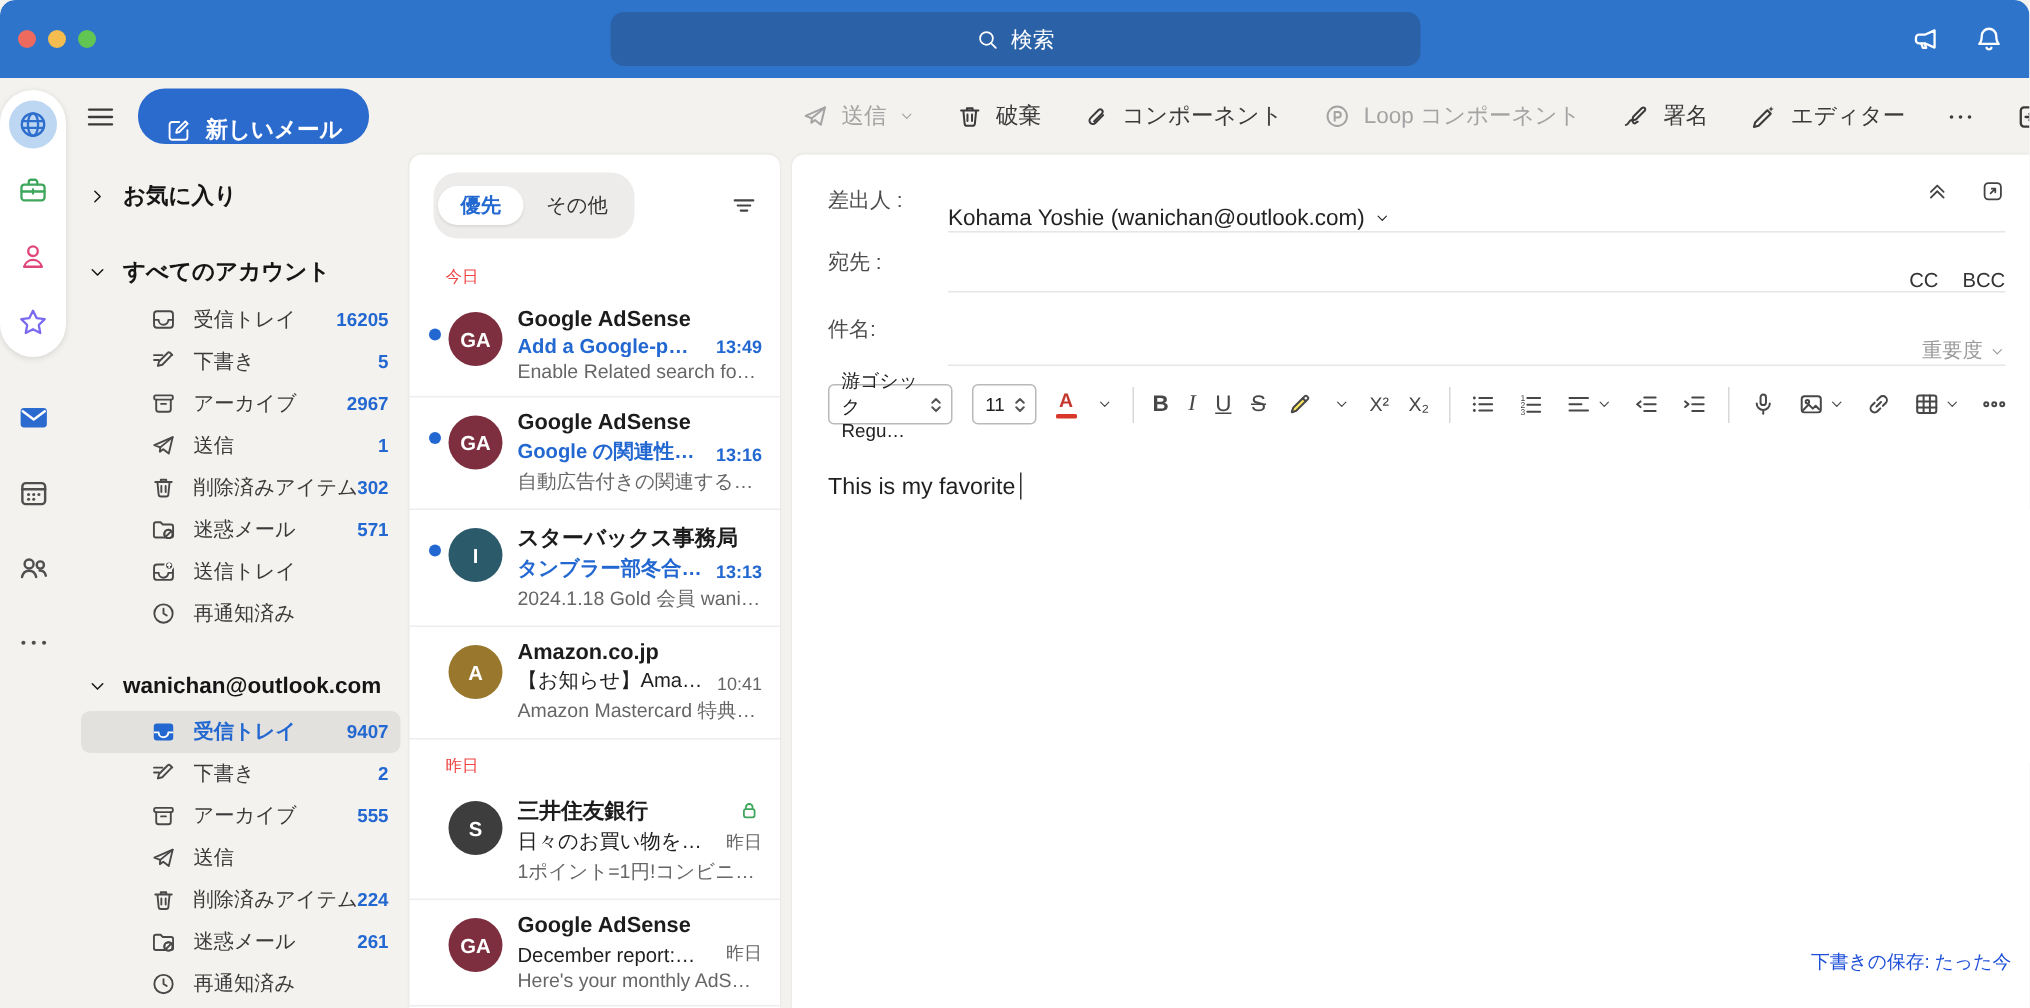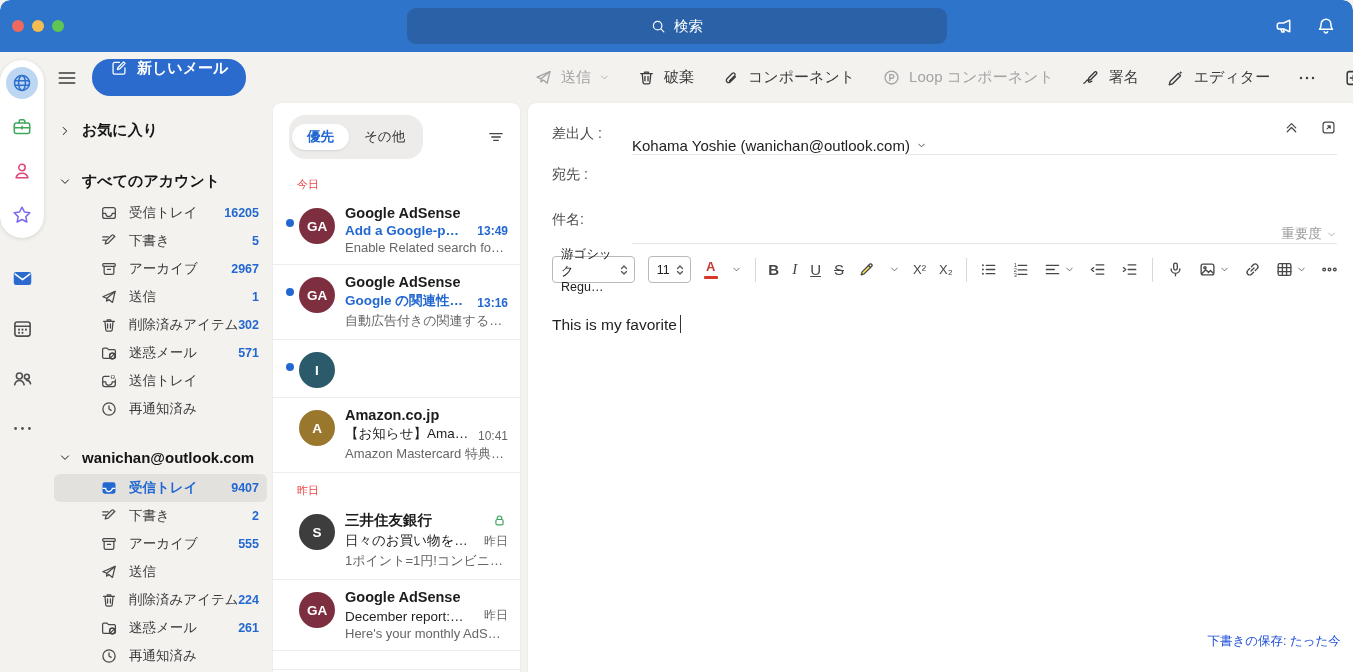--- a/index.html
+++ b/index.html
@@ -21,21 +21,21 @@
   .rail { width:52px; display:flex; flex-direction:column; align-items:center; padding-top:8px; }
   .rail-pill { width:44px; background:#fff; border-radius:22px; box-shadow:0 1px 4px rgba(0,0,0,.12); display:flex; flex-direction:column; align-items:center; padding:7px 0; gap:12px; }
   .rail-ic { width:32px; height:32px; border-radius:50%; display:flex; align-items:center; justify-content:center; cursor:pointer; }
   .rail-ic.sel { background:#bdd6f2; }
   .rail-below { display:flex; flex-direction:column; align-items:center; gap:18px; margin-top:24px; }
 
   .right { flex:1; display:flex; flex-direction:column; }
   .toolbar-row { height:51px; position:relative; display:flex; align-items:center; }
   .hamburger { margin-left:12px; color:#3a3a3a; cursor:pointer; display:flex; }
   .newmail-btn { margin-left:14px; background:#2b6bce; color:#fff; border:none; border-radius:18px; height:37px; padding:0 18px;
-    font-size:15px; font-weight:bold; display:flex; align-items:flex-start; gap:9px; cursor:pointer; font-family:inherit; }
+    font-size:15px; font-weight:bold; display:flex; align-items:flex-end; gap:9px; cursor:pointer; font-family:inherit; }
   .compose-actions { position:absolute; left:490px; right:10px; display:flex; align-items:center; gap:27px; font-size:15px; color:#3b3b3b; }
   .act { display:flex; align-items:center; gap:8px; cursor:pointer; white-space:nowrap; }
   .act.disabled { color:#a3a3a3; }
   .panel-toggle { margin-left:auto; cursor:pointer; display:flex; }
 
   .body-row { flex:1; display:flex; min-height:0; }
   .sidebar { width:229px; padding:10px 6px 0 10px; overflow:hidden; }
   .fav-row { display:flex; align-items:center; gap:10px; font-size:15px; font-weight:bold; color:#151515; padding:8px 0 6px 4px; cursor:pointer; }
   .side-section { margin-top:22px; }
   .side-header { display:flex; align-items:center; gap:10px; font-size:15px; font-weight:bold; color:#151515; padding:4px 0 8px 4px; cursor:pointer; }
@@ -526,20 +526,30 @@
                     <span class="mtime">13:16</span>
                   </div>
         <div class="msg-prev">自動広告付きの関連する検…</div>
       </div>
               </div>
               <div class="msg unread">
       <span class="dotcol">
                   <span class="dot"></span>
                 </span>
       <span class="avatar" style="background:#2b5a6b">I</span>
+      <div class="msg-main">
+        <div class="msg-top">
+                    <span class="sender">スターバックス事務局</span>
+                  </div>
+        <div class="msg-mid">
+                    <span class="subject">タンブラー部冬合…</span>
+                    <span class="mtime">13:13</span>
+                  </div>
+        <div class="msg-prev">2024.1.18 Gold 会員 wani…</div>
+      </div>
               </div>
               <div class="msg">
       <span class="dotcol"></span>
       <span class="avatar" style="background:#99782e">A</span>
       <div class="msg-main">
         <div class="msg-top">
                     <span class="sender">Amazon.co.jp</span>
                   </div>
         <div class="msg-mid">
                     <span class="subject">【お知らせ】Amazo…</span>
@@ -614,20 +624,26 @@
                     <svg width="17" height="17" viewBox="0 0 20 20" fill="none" stroke="currentColor" stroke-width="1.4" stroke-linecap="round" stroke-linejoin="round">
                       <rect x="3.6" y="3.6" width="12.8" height="12.8" rx="3"></rect>
                       <path d="M8.3 11.7L12 8M9.2 8H12v2.8"></path>
                     </svg>
                   </span>
               </span>
             </div>
           </div>
           <div class="crow row-to">
             <span class="clabel">宛先 :</span>
+            <div class="cfield">
+              <span class="ccbcc">
+                <span>CC</span>
+                <span>BCC</span>
+              </span>
+            </div>
           </div>
           <div class="crow row-subj">
             <span class="clabel">件名:</span>
             <div class="cfield">
               <span class="importance">
                 <span>重要度</span>
                 <span class="chev-s" style="display: inline-flex;">
                     <svg width="11" height="11" viewBox="0 0 20 20" fill="none" stroke="currentColor" stroke-width="1.4" stroke-linecap="round" stroke-linejoin="round">
                       <path d="M5 7.5l5 5 5-5"></path>
                     </svg>

